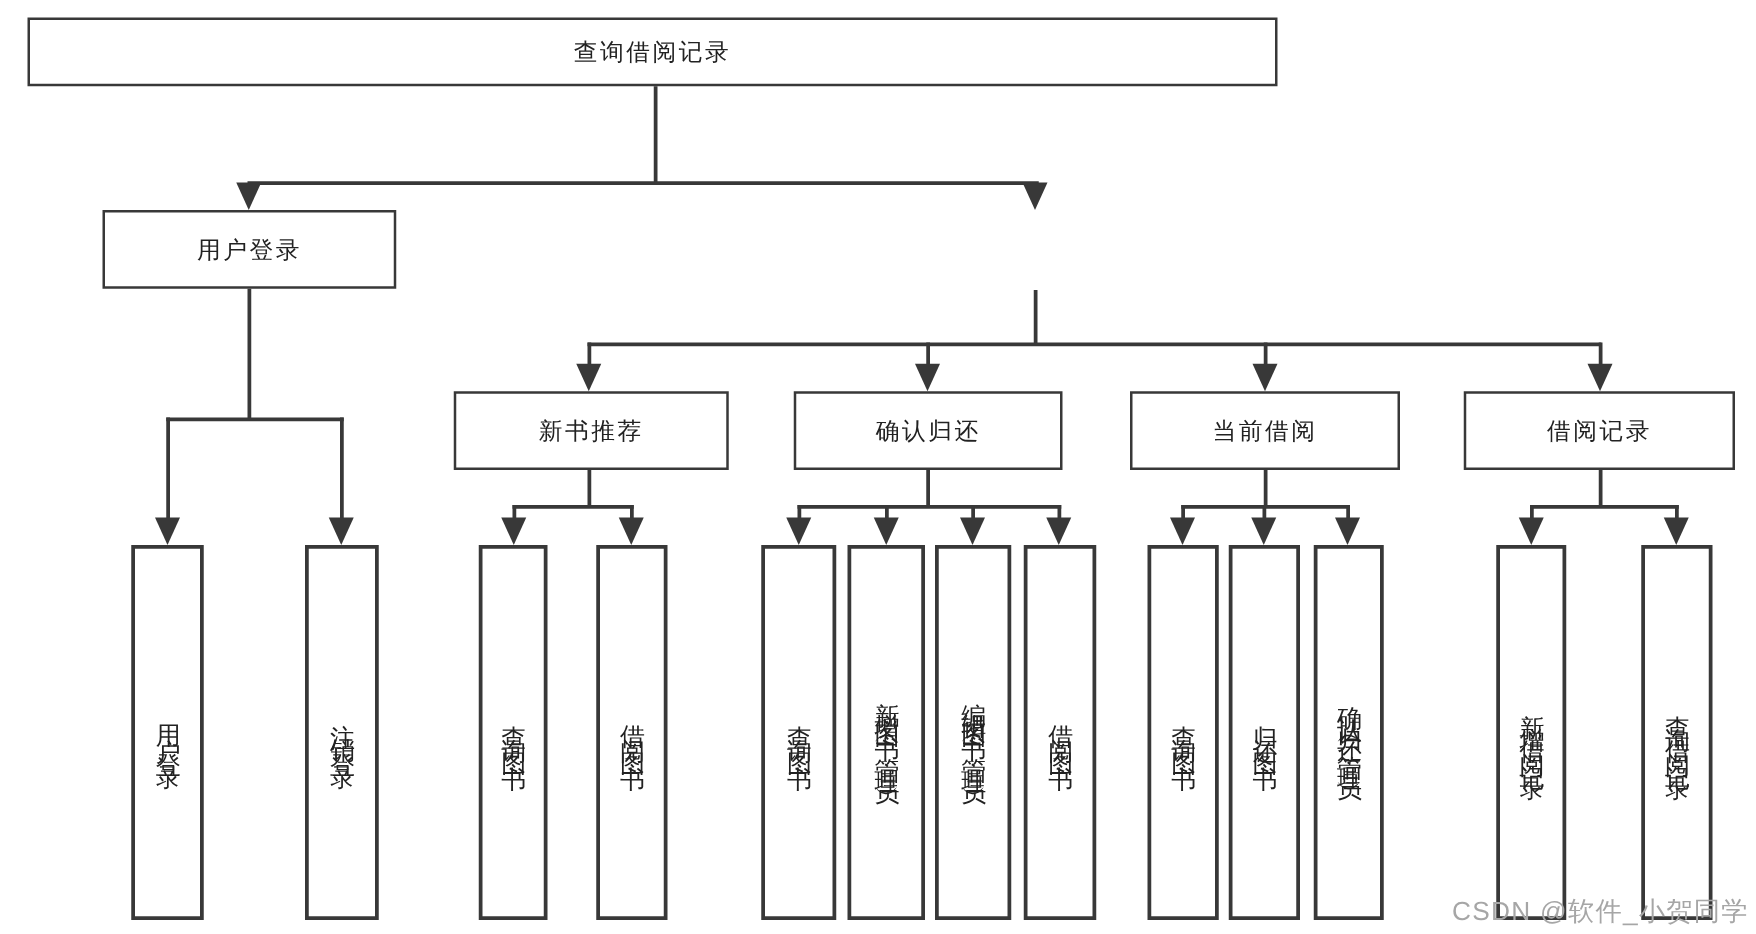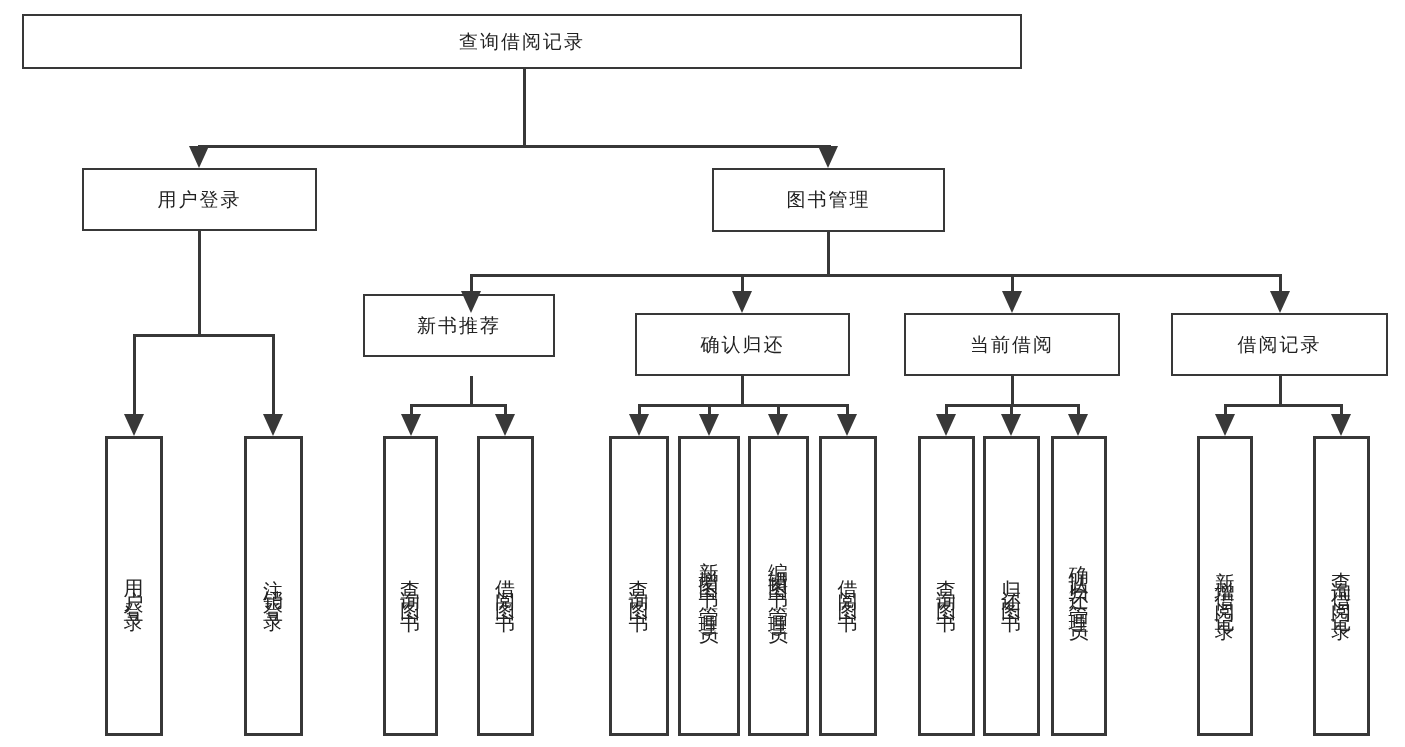--- a/index.html
+++ b/index.html
@@ -38,25 +38,22 @@
 
 <div id="stage">
 
   <div class="box" style="left:22px;top:14px;width:1000px;height:55px">
     <span class="lbl">查询借阅记录</span>
   </div>
 
   <div class="box" style="left:82px;top:168px;width:235px;height:63px">
     <span class="lbl">用户登录</span>
   </div>
-  <div class="box" style="left:712px;top:168px;width:233px;height:64px">
-    <span class="lbl">图书管理</span>
-  </div>
 
-  <div class="box" style="left:363px;top:294px;width:192px;height:63px">
+  <div class="box" style="left:363px;top:313px;width:220px;height:63px">
     <span class="lbl">新书推荐</span>
   </div>
   <div class="box" style="left:635px;top:313px;width:215px;height:63px">
     <span class="lbl">确认归还</span>
   </div>
   <div class="box" style="left:1171px;top:313px;width:217px;height:63px">
     <span class="lbl">借阅记录</span>
   </div>
   <div class="box" style="left:904px;top:313px;width:216px;height:63px">
     <span class="lbl">当前借阅</span>
@@ -156,14 +153,15 @@
   <div class="ahead" style="left:1001px;top:414px"></div>
   <div class="ahead" style="left:1068px;top:414px"></div>
 
   <div class="vline" style="left:1279px;top:376px;height:30px"></div>
   <div class="hline" style="left:1224px;top:404px;width:119px"></div>
   <div class="vline" style="left:1224px;top:404px;height:14px"></div>
   <div class="vline" style="left:1340px;top:404px;height:14px"></div>
   <div class="ahead" style="left:1215px;top:414px"></div>
   <div class="ahead" style="left:1331px;top:414px"></div>
 
+  <div class="watermark">CSDN @软件_小贺同学</div>
 
 </div>
 
 </body></html>

